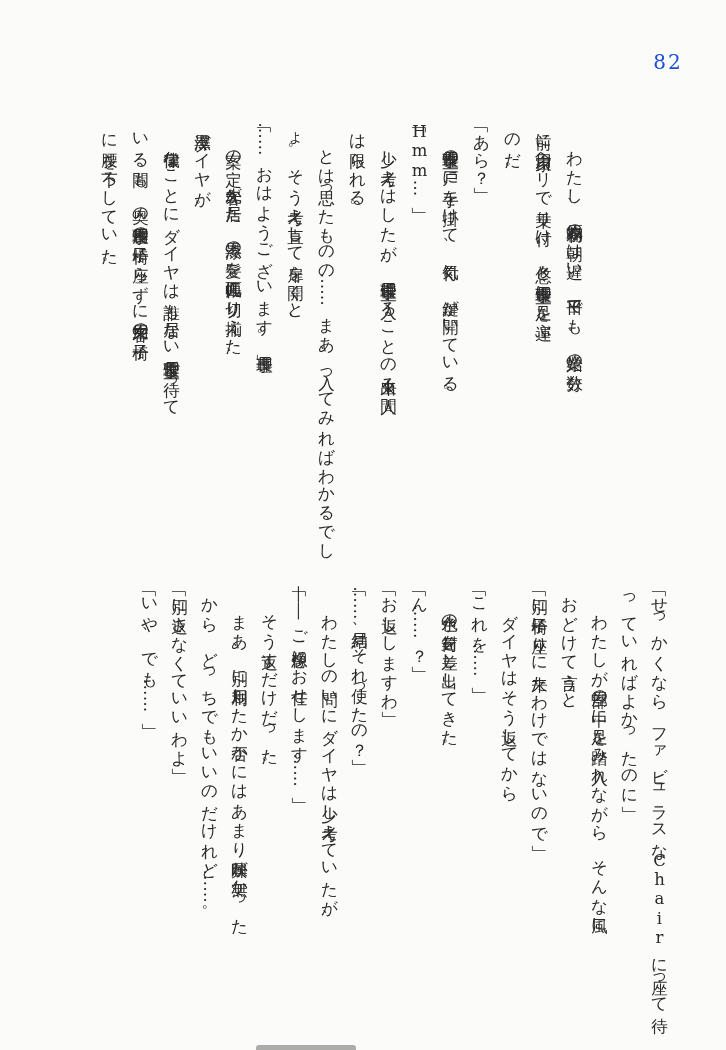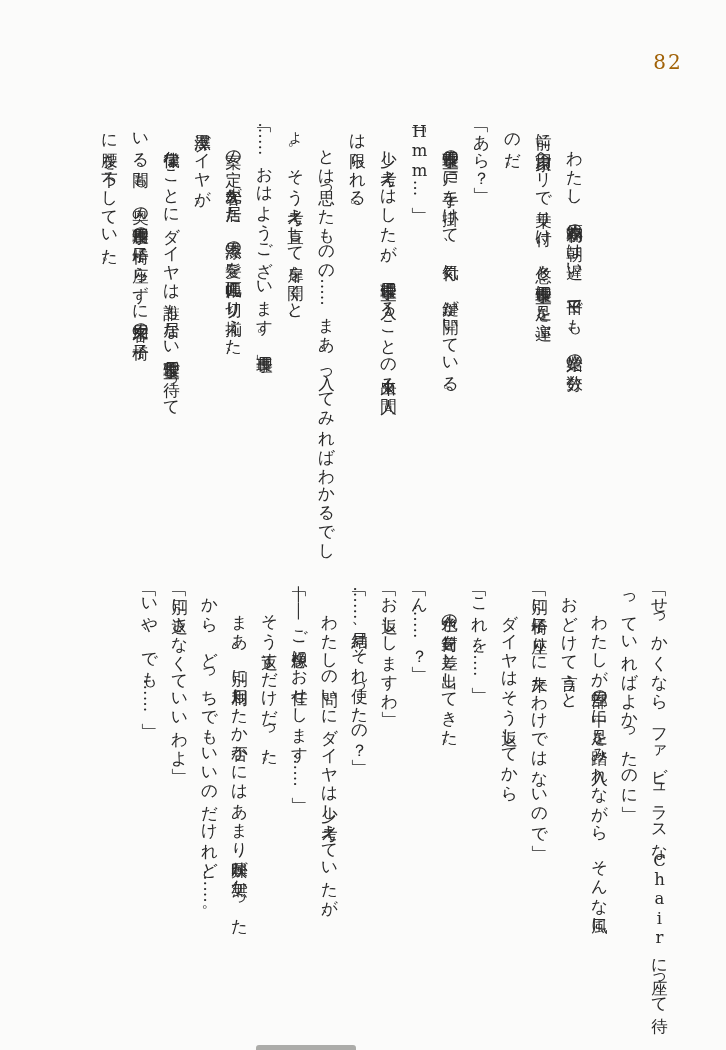--- a/index.html
+++ b/index.html
@@ -13,21 +13,21 @@
     position: relative;
     width: 726px; height: 1050px;
     color: #2a2a2a;
   }
   .page-number {
     position: absolute;
     top: 50px; left: 646px; width: 44px;
     text-align: center;
     font-size: 20px;
     letter-spacing: 2px;
-    color: #a16207;
+    color: #1d4ed8;
   }
   .vblock {
     position: absolute;
     writing-mode: vertical-rl;
     text-orientation: mixed;
     font-size: 16.5px;
     letter-spacing: 0.2px;
   }
   .vline { white-space: nowrap; }
   #upper-block { top: 122px; right: 136px; height: 452px; }

